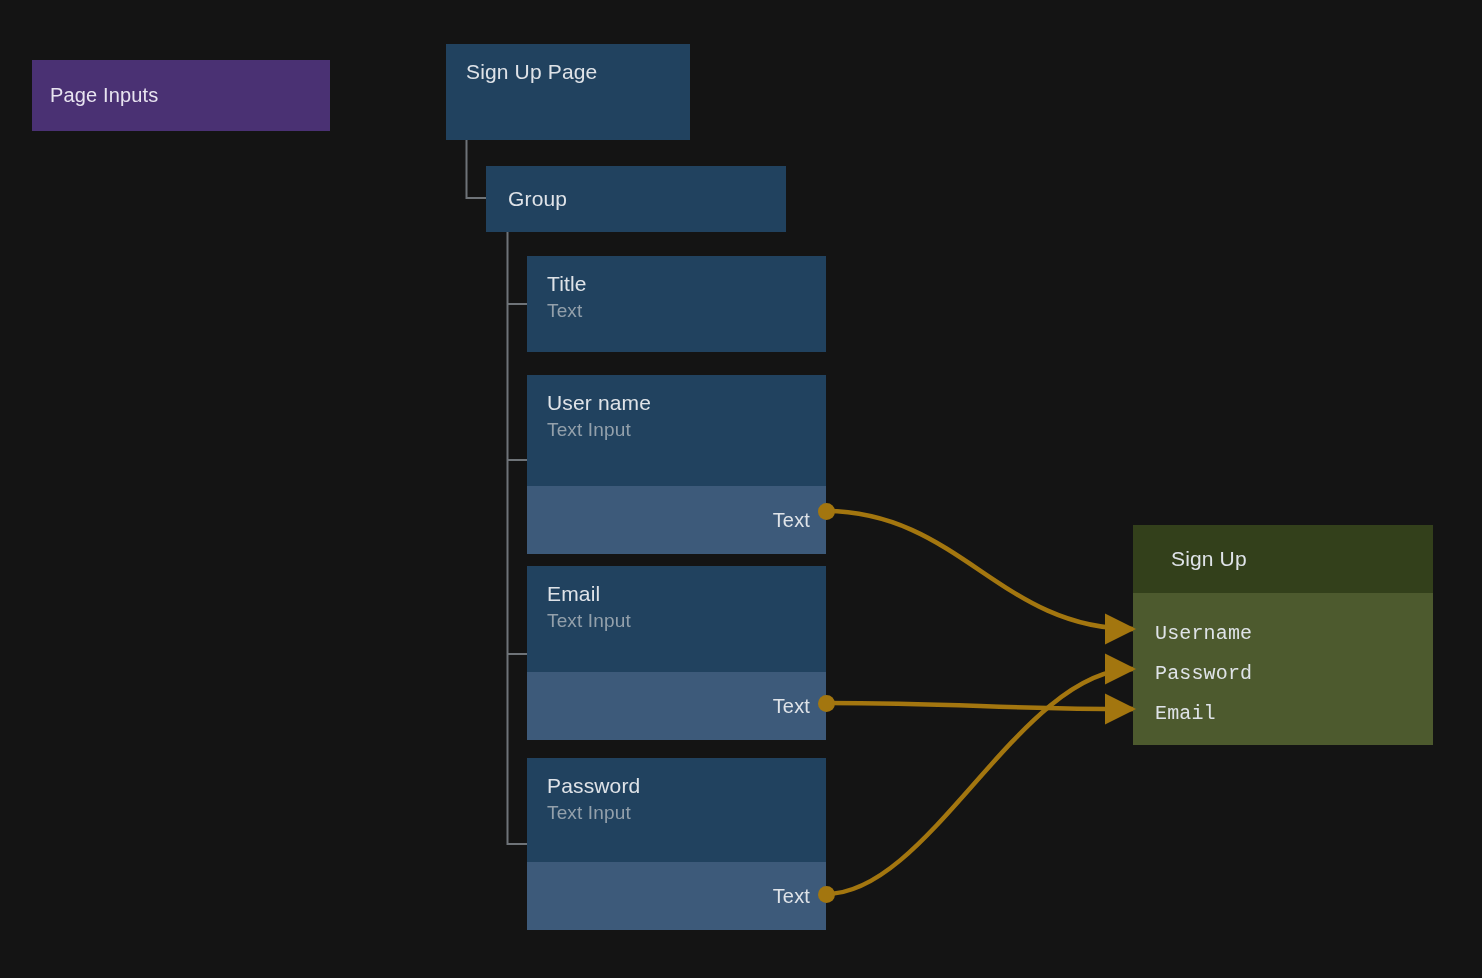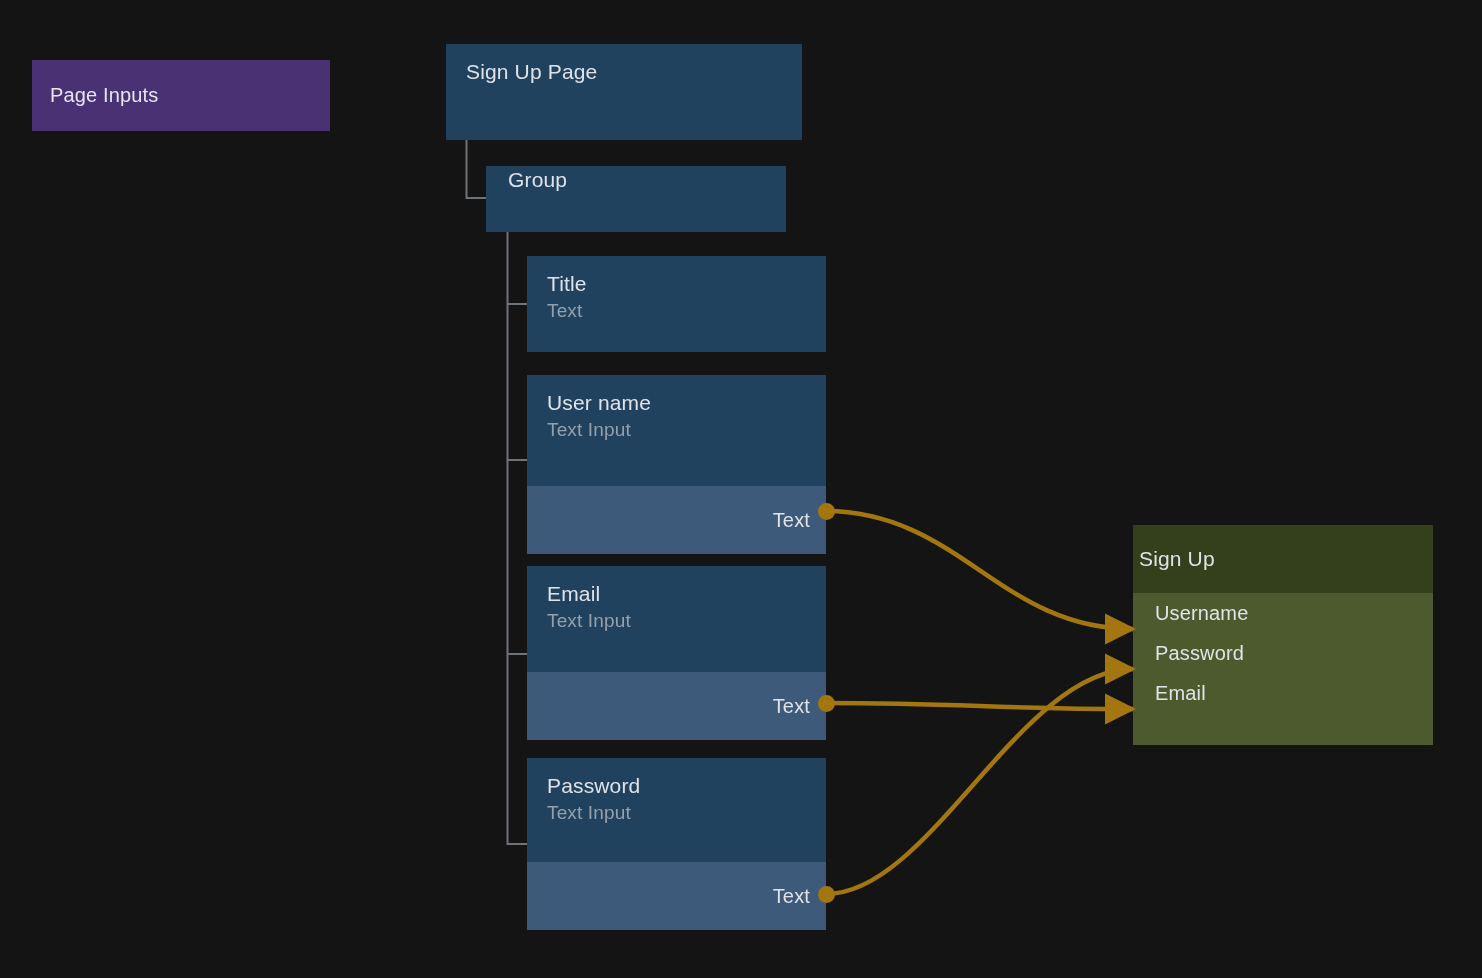--- a/index.html
+++ b/index.html
@@ -68,20 +68,21 @@
   }
   .node-subtitle {
     color: #93a0ab;
     font-size: 19px;
     line-height: 26px;
     letter-spacing: .15px;
     white-space: nowrap;
   }
   .blue-head.centered {
     display: flex;
+    align-items: center;
     padding-top: 0;
   }
 
   
   .port-row {
     background: #3d5a7a;
     display: flex;
     align-items: center;
     justify-content: flex-end;
     padding-right: 16px;
@@ -100,21 +101,21 @@
     background: #a3760f;
     z-index: 7;
   }
 
   
   .green-node { z-index: 3; }
   .green-head {
     background: #33401b;
     display: flex;
     align-items: center;
-    padding-left: 6px;
+    padding-left: 38px;
     box-sizing: border-box;
   }
   .green-head .node-title { color: #dfe3e8; }
   .green-body {
     background: #4d5a2e;
     box-sizing: border-box;
     padding-left: 22px;
   }
   .green-row {
     color: #dfe3e8;
@@ -140,21 +141,21 @@
     <path d="M 507 304 L 527 304" fill="none" stroke="#6e7378" stroke-width="2"></path>
     <path d="M 507 460 L 527 460" fill="none" stroke="#6e7378" stroke-width="2"></path>
     <path d="M 507 654 L 527 654" fill="none" stroke="#6e7378" stroke-width="2"></path>
     <path d="M 507 844 L 527 844" fill="none" stroke="#6e7378" stroke-width="2"></path>
   </svg>
 
   <div class="node note-box" style="left:32px; top:60px; width:298px; height:71px;">
     <span class="note-label">Page Inputs</span>
   </div>
 
-  <div class="node blue-head" style="left:446px; top:44px; width:356px; height:96px;">
+  <div class="node blue-head" style="left:446px; top:44px; width:244px; height:96px;">
     <div class="node-title">Sign Up Page</div>
   </div>
 
   <div class="node blue-head centered" style="left:486px; top:166px; width:300px; height:66px; padding-left:22px;">
     <div class="node-title">Group</div>
   </div>
 
   <div class="node blue-head" style="left:527px; top:256px; width:299px; height:96px;">
     <div class="node-title">Title</div>
     <div class="node-subtitle">Text</div>
@@ -190,21 +191,21 @@
     <div class="port-row" style="height:68px;">
       <span class="port-label">Text</span>
     </div>
   </div>
   <div class="port-dot" style="left:818px; top:886px;"></div>
 
   <div class="node green-node" style="left:1133px; top:525px; width:300px; height:220px;">
     <div class="green-head" style="height:68px;">
       <div class="node-title">Sign Up</div>
     </div>
-    <div class="green-body" style="height:152px; ">
+    <div class="green-body" style="height:152px; padding-top:20px;font-family:Liberation Mono, monospace;">
       <div class="green-row">
         <span>Username</span>
       </div>
       <div class="green-row">
         <span>Password</span>
       </div>
       <div class="green-row">
         <span>Email</span>
       </div>
     </div>

